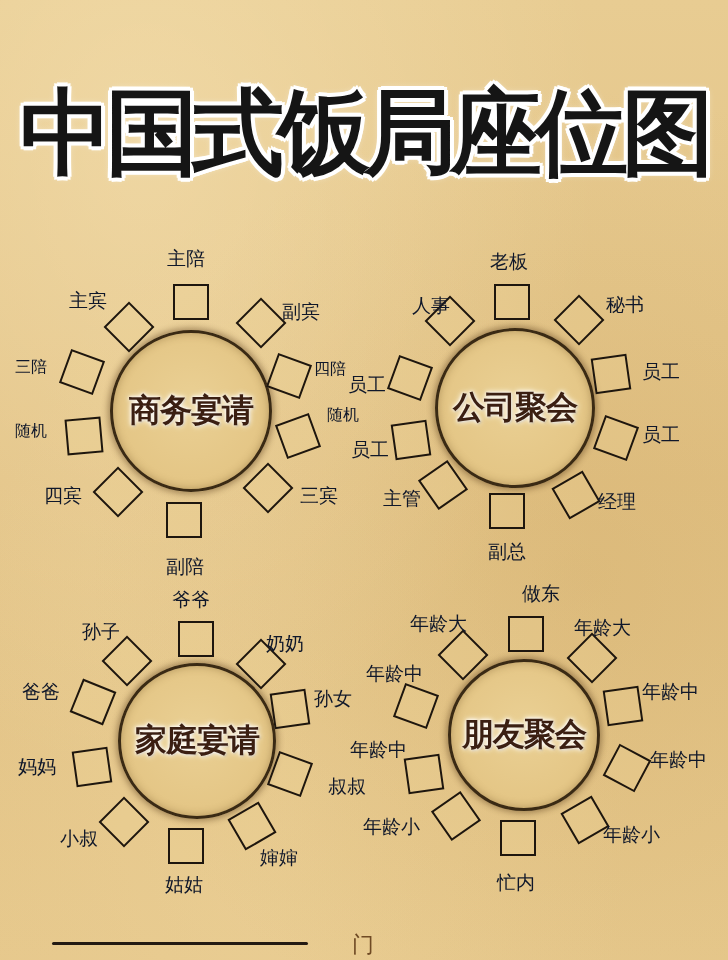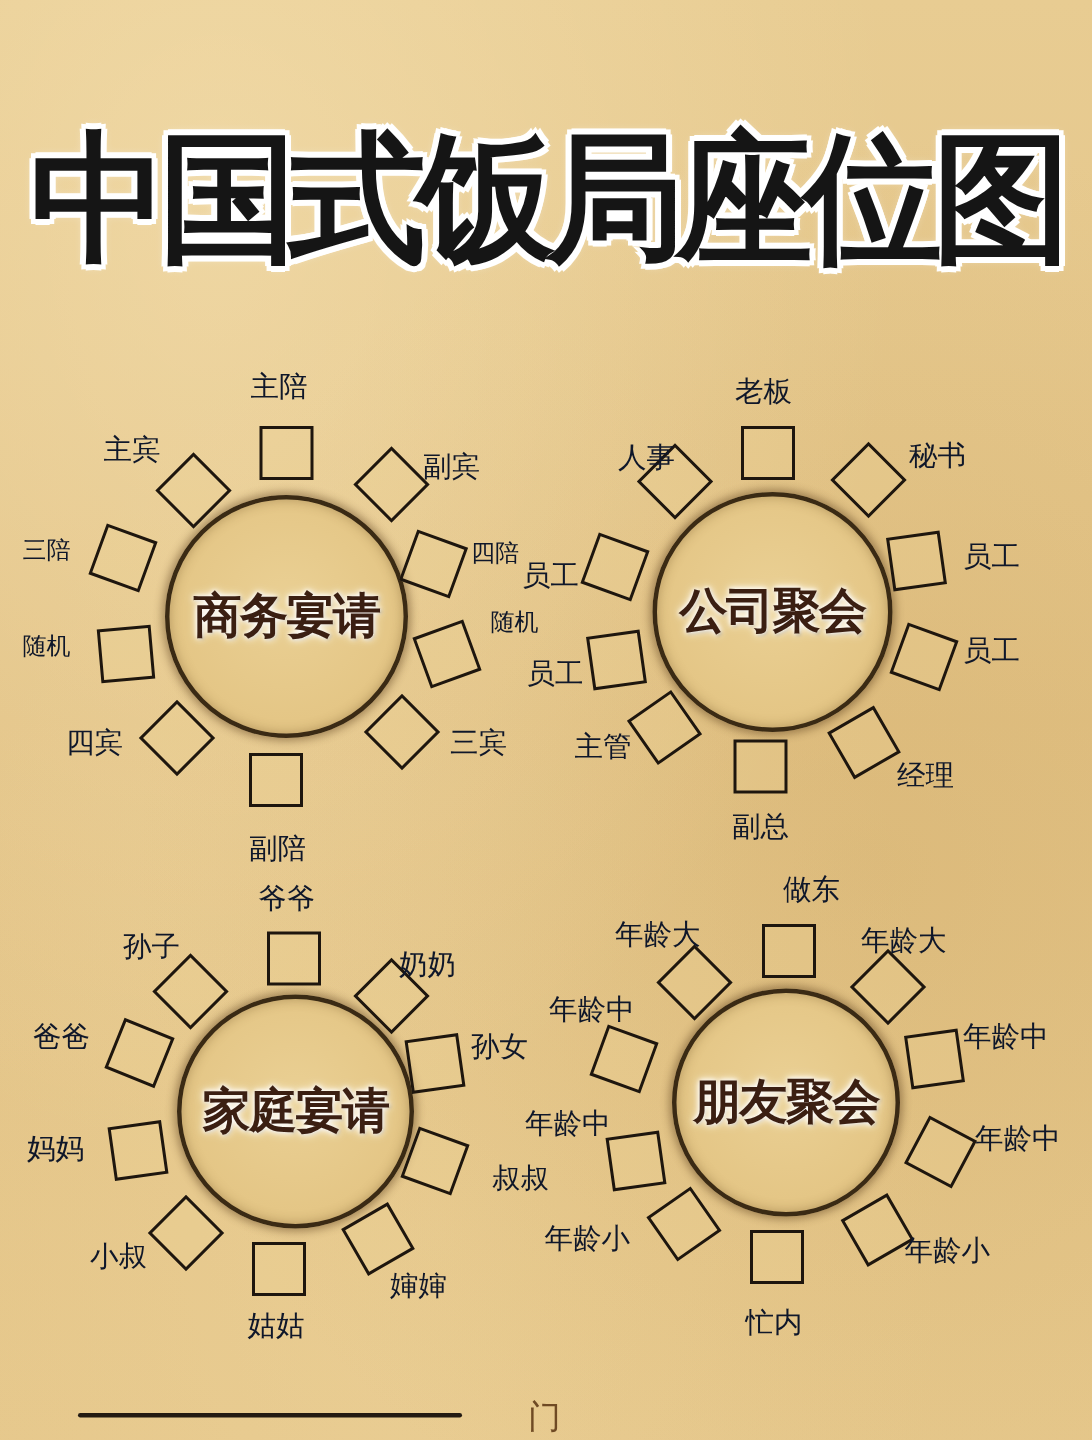--- a/index.html
+++ b/index.html
@@ -100,21 +100,21 @@
   <div class="seat" style="left:558px;top:477px;transform:rotate(-30deg);"></div>
   <div class="seat" style="left:489px;top:493px;"></div>
   <div class="seat" style="left:425px;top:467px;transform:rotate(-35deg);"></div>
   <div class="seat" style="left:393px;top:422px;transform:rotate(-8deg);"></div>
   <div class="seat" style="left:392px;top:360px;transform:rotate(20deg);"></div>
   <div class="seat" style="left:432px;top:303px;transform:rotate(45deg);"></div>
   <div class="label" style="left:490px;top:252px;">老板</div>
   <div class="label" style="left:606px;top:295px;">秘书</div>
   <div class="label" style="left:642px;top:362px;">员工</div>
   <div class="label" style="left:642px;top:425px;">员工</div>
-  <div class="label" style="left:598px;top:508px;">经理</div>
+  <div class="label" style="left:598px;top:492px;">经理</div>
   <div class="label" style="left:488px;top:542px;">副总</div>
   <div class="label" style="left:383px;top:489px;">主管</div>
   <div class="label" style="left:351px;top:440px;">员工</div>
   <div class="label" style="left:348px;top:375px;">员工</div>
   <div class="label" style="left:384px;top:296px;margin-left:28px;">人事</div>
 </div>
 
 <div>
   <div class="table" style="left:118px;top:663px;width:158px;height:156px;">
     <div class="table-name">家庭宴请</div>

